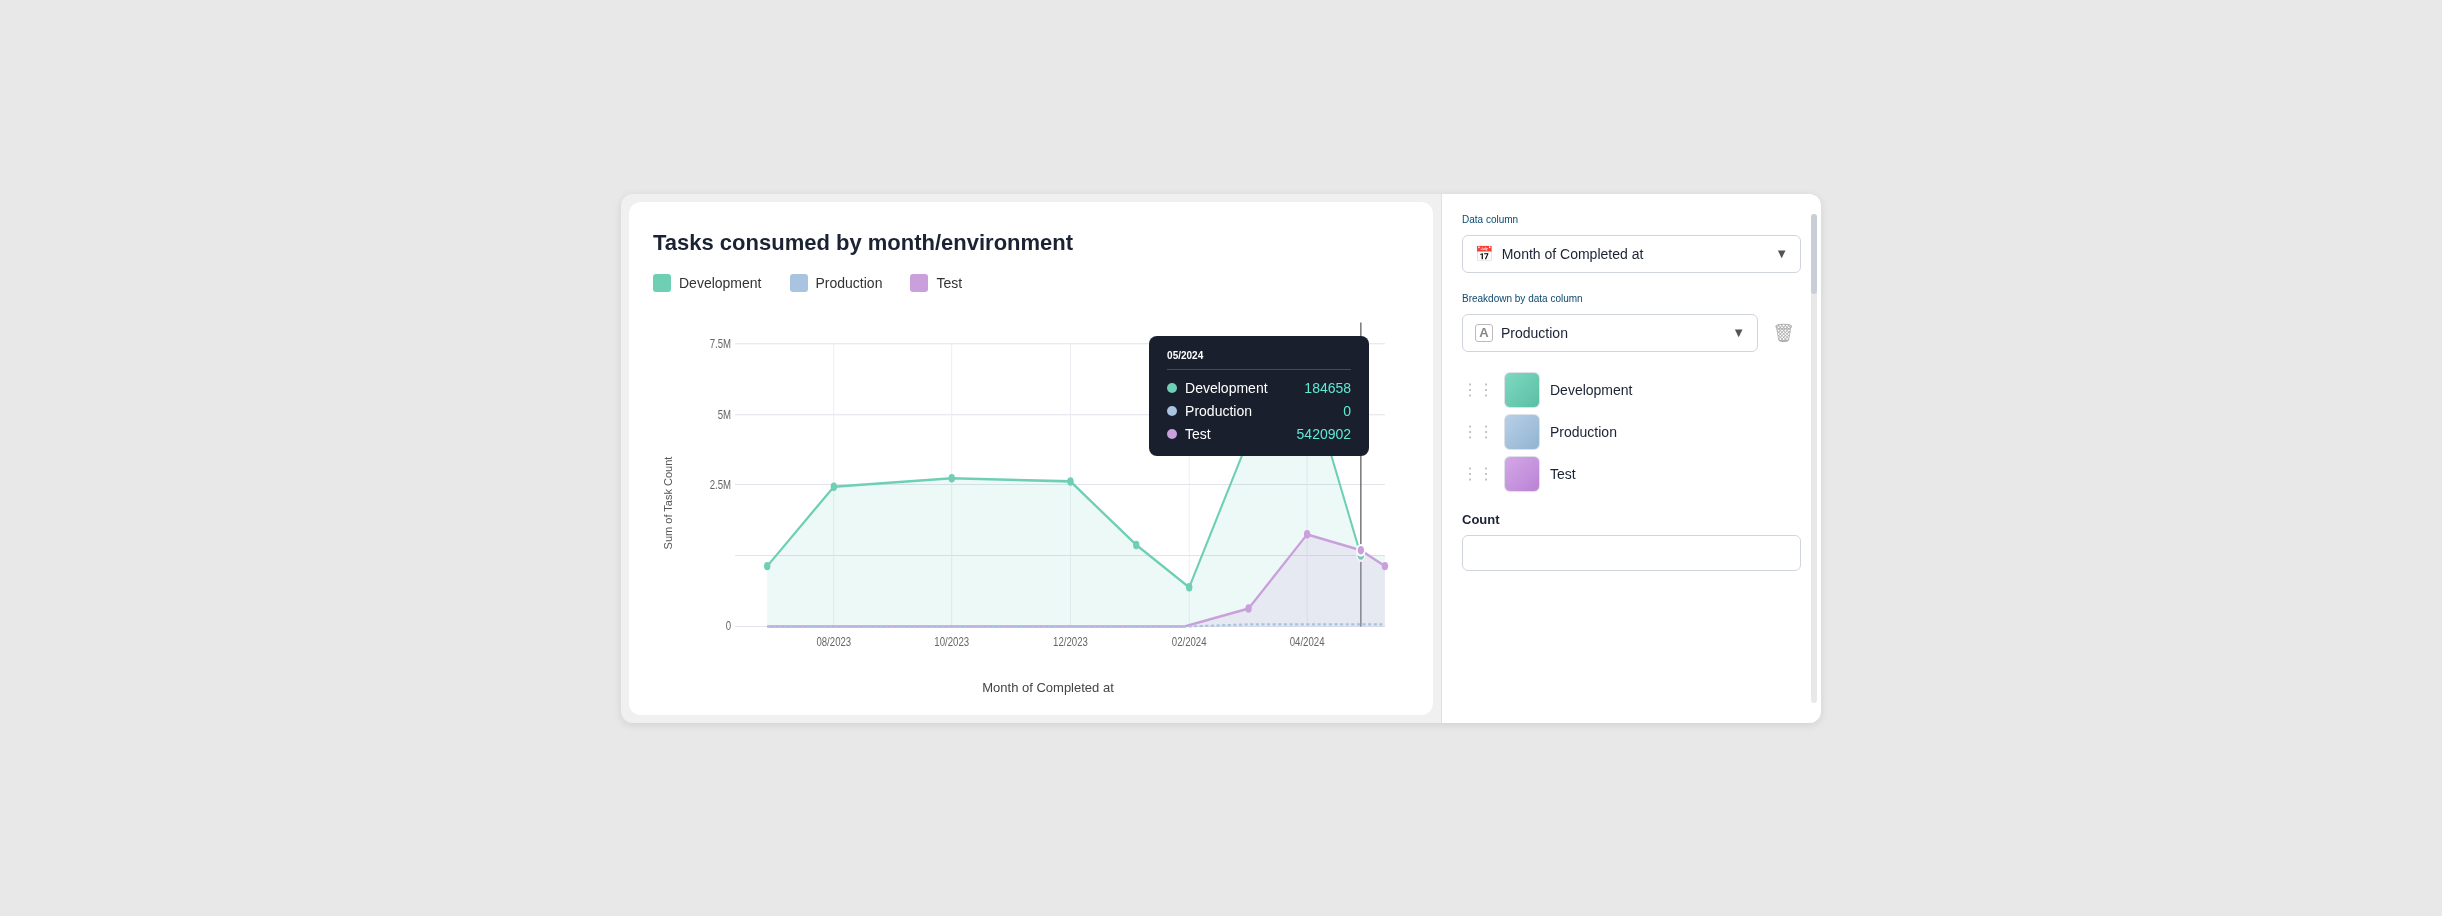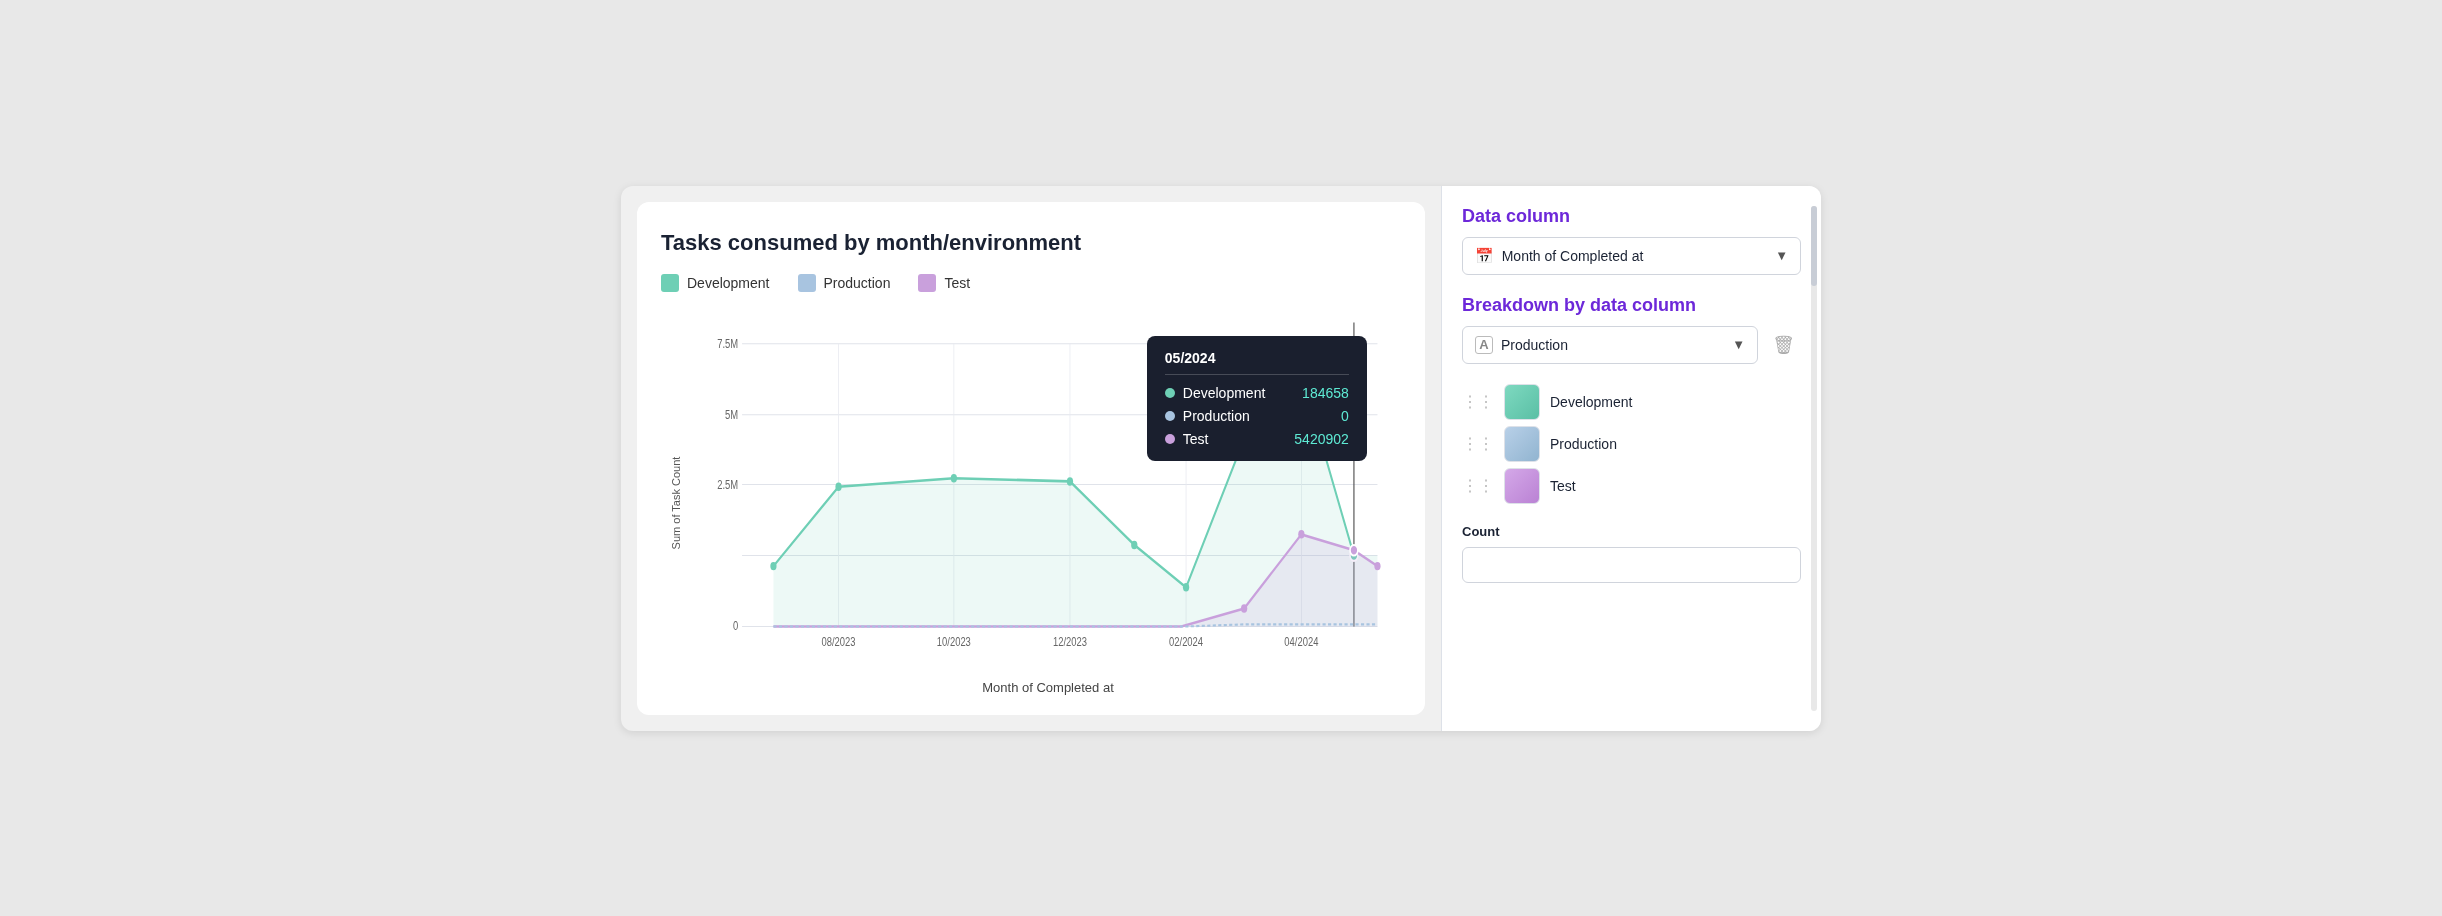--- a/index.html
+++ b/index.html
@@ -17,21 +17,21 @@
       width: 1200px;
       background: #f0f0f0;
       border-radius: 12px;
       overflow: hidden;
       box-shadow: 0 2px 8px rgba(0,0,0,0.1);
     }
     .chart-panel {
       flex: 1;
       background: #ffffff;
       border-radius: 12px;
-      margin: 16px;
+      margin: 8px;
       padding: 28px 24px 20px 24px;
       position: relative;
     }
     .chart-title {
       font-size: 22px;
       font-weight: 700;
       color: #1a2233;
       margin-bottom: 18px;
     }
     .legend {
@@ -74,21 +74,21 @@
       top: 90px;
       background: #1a1f2e;
       color: white;
       border-radius: 8px;
       padding: 14px 18px;
       min-width: 220px;
       z-index: 10;
       pointer-events: none;
     }
     .tooltip-date {
-      font-size: 14px;
+      font-size: 10px;
       font-weight: 700;
       color: #fff;
       margin-bottom: 10px;
       padding-bottom: 8px;
       border-bottom: 1px solid rgba(255,255,255,0.2);
     }
     .tooltip-row {
       display: flex;
       align-items: center;
       justify-content: space-between;
@@ -122,23 +122,23 @@
     }
     .sidebar-title {
       font-size: 17px;
       font-weight: 700;
       color: #1a2233;
       margin-bottom: 18px;
       padding-bottom: 14px;
       border-bottom: 1px solid #e0e3ea;
     }
     .sidebar-section-label {
-      font-size: 18px;
-      font-weight: 700;
-      color: #6d28d9;
+      font-size: 10px;
+      font-weight: 400;
+      color: #0c4a6e;
       margin-bottom: 10px;
     }
     .dropdown-wrapper {
       position: relative;
       margin-bottom: 20px;
     }
     .dropdown {
       display: flex;
       align-items: center;
       gap: 8px;

